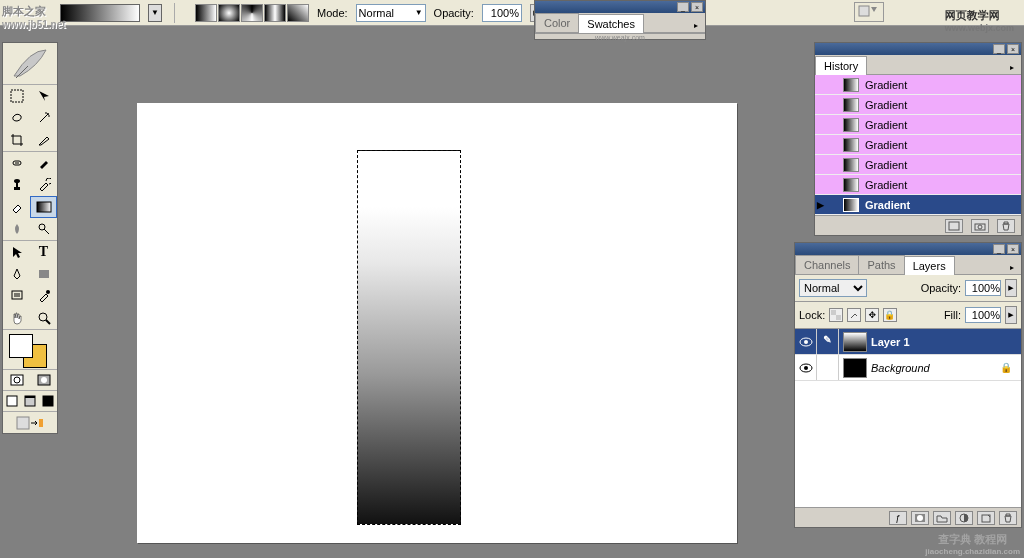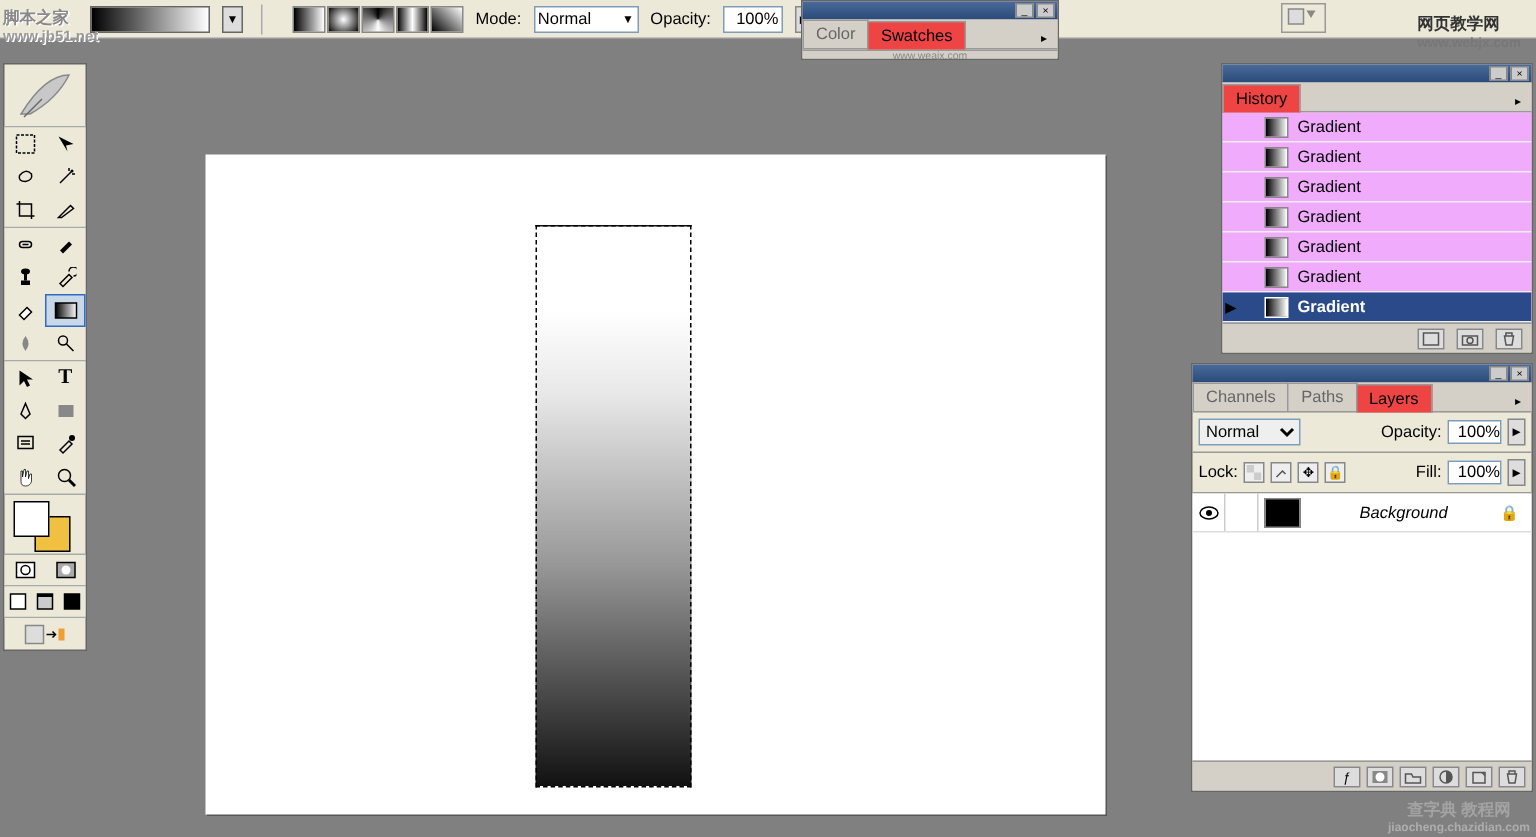--- a/index.html
+++ b/index.html
@@ -50,21 +50,21 @@
 
 .canvas-doc { position: absolute; top: 103px; left: 137px; width: 600px; height: 440px; background: #fff; box-shadow: 1px 1px 0 #555; }
 .selection { position: absolute; top: 47px; left: 220px; width: 104px; height: 375px; border: 1px dashed #000; background: linear-gradient(to bottom, #fff 0%, #fff 15%, #e8e8e8 30%, #999 60%, #555 80%, #111 100%); }
 
 
 .panel { position: absolute; background: #ece9d8; border: 1px solid #666; }
 .panel-title { height: 12px; background: linear-gradient(#4a6a9a, #2a4a7a); display: flex; justify-content: flex-end; align-items: center; padding: 0 2px; gap: 2px; }
 .pt-btn { width: 12px; height: 10px; background: #ccc; border: 1px solid #888; font-size: 7px; display: flex; align-items: center; justify-content: center; cursor: pointer; }
 .panel-tabs { height: 20px; display: flex; background: #d4d0c8; border-bottom: 1px solid #999; align-items: flex-end; }
 .ptab { padding: 3px 8px; background: #d4d0c8; border: 1px solid #999; border-bottom: none; margin-right: -1px; cursor: pointer; color: #666; }
-.ptab.active { background: #ef4444; color: #000; position: relative; top: 1px; }
+.ptab.active { background: #ffffff; color: #000; position: relative; top: 1px; }
 .panel-menu { margin-left: auto; width: 14px; height: 14px; display: flex; align-items: center; justify-content: center; font-size: 8px; cursor: pointer; margin-right: 2px; }
 
 
 .color-panel { top: 0; left: 534px; width: 172px; }
 .color-panel .panel-tabs { }
 .color-footer { height: 6px; background: #d4d0c8; border-top: 1px solid #999; font-size: 7px; text-align: center; color: #888; }
 
 
 .history-panel { top: 42px; right: 2px; width: 208px; }
 .hist-body { max-height: 155px; overflow: hidden; background: #f0abfc; }
@@ -87,21 +87,21 @@
 .lay-body { background: #fff; height: 178px; }
 .lay-row { height: 26px; display: flex; align-items: center; border-bottom: 1px solid #ddd; cursor: pointer; }
 .lay-row.active { background: #2a4a8a; color: #fff; font-weight: bold; }
 .lay-eye { width: 22px; height: 100%; border-right: 1px solid #ccc; display: flex; align-items: center; justify-content: center; }
 .lay-link { width: 22px; height: 100%; border-right: 1px solid #ccc; }
 .lay-active .lay-link::after { content: "✎"; font-size: 10px; display: block; text-align: center; padding-top: 5px; }
 .lay-thumb { width: 24px; height: 20px; margin: 0 4px; border: 1px solid #888; }
 .lay-thumb.grad { background: linear-gradient(to bottom, #fff, #000); }
 .lay-thumb.black { background: #000; }
 .lay-name { flex: 1; }
-.lay-name.italic { font-style: italic; text-align: center; }
+.lay-name.italic { font-style: italic; }
 .lay-lockicon { margin-right: 8px; font-size: 10px; }
 .lay-footer { height: 20px; background: #d4d0c8; border-top: 1px solid #999; display: flex; justify-content: flex-end; gap: 4px; padding-right: 4px; align-items: center; }
 
 svg { display: block; }
 </style>
 </head>
 <body>
 
 <div class="wm-tl">
   <span>脚本之家</span>
@@ -434,20 +434,31 @@
           <path d="M2 8 L6 4 L8 6" stroke="#555" fill="none"></path>
         </svg>
       </div>
     <div class="lk-icon">✥</div>
     <div class="lk-icon">🔒</div>
     <span style="margin-left:auto">Fill:</span>
     <input style="width: 36px; height: 16px; border: 1px solid rgb(127, 157, 185); text-align: right;" value="100%">
     <span class="opt-arrow">▶</span>
   </div>
   <div class="lay-body">
+    <div class="lay-row active lay-active">
+      <div class="lay-eye">
+          <svg width="14" height="10">
+            <ellipse cx="7" cy="5" rx="6" ry="4" fill="none" stroke="#fff"></ellipse>
+            <circle cx="7" cy="5" r="2" fill="#fff"></circle>
+          </svg>
+        </div>
+      <div class="lay-link"></div>
+      <div class="lay-thumb grad"></div>
+      <span class="lay-name">Layer 1</span>
+    </div>
     <div class="lay-row">
       <div class="lay-eye">
           <svg width="14" height="10">
             <ellipse cx="7" cy="5" rx="6" ry="4" fill="none" stroke="#000"></ellipse>
             <circle cx="7" cy="5" r="2" fill="#000"></circle>
           </svg>
         </div>
       <div class="lay-link"></div>
       <div class="lay-thumb black"></div>
       <span class="lay-name italic">Background</span>

